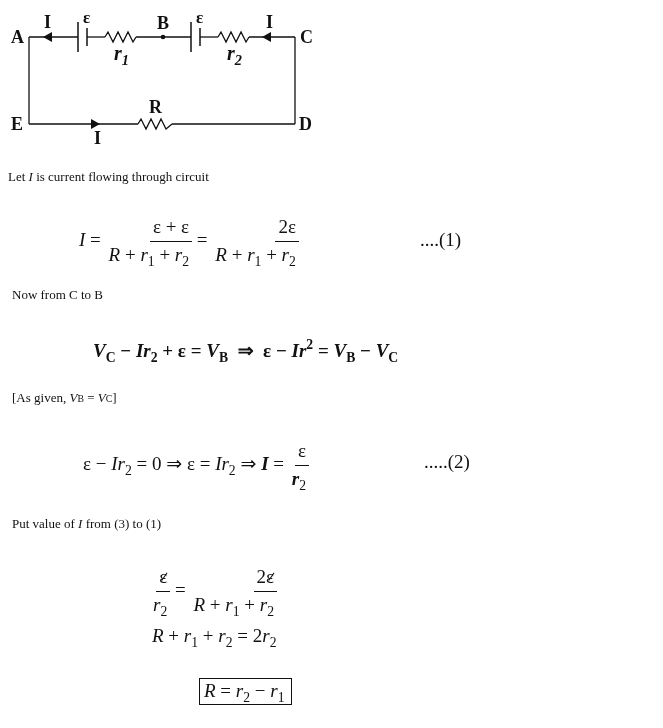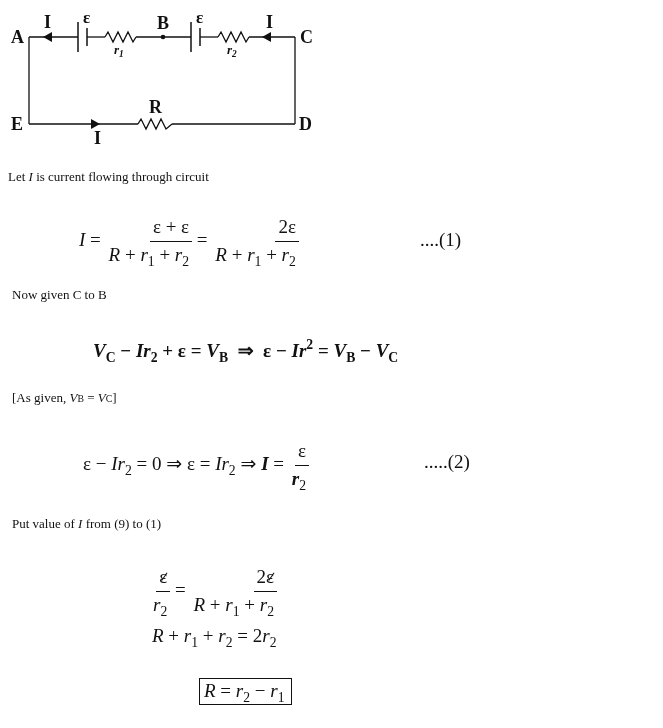--- a/index.html
+++ b/index.html
@@ -9,21 +9,21 @@
   .txt { font-family: "Liberation Serif", serif; font-size:13px; }
   .math { font-family: "Liberation Serif", serif; font-size:19px; }
   .it { font-style:italic; }
   sub { font-size:0.72em; vertical-align:-0.35em; line-height:0; }
   sup { font-size:0.72em; vertical-align:0.55em; line-height:0; }
   .frac { display:inline-flex; flex-direction:column; align-items:flex-end; vertical-align:middle; }
   .frac .num { padding:0 3px 3px 3px; border-bottom:1px solid #111; line-height:1.1; }
   .frac .den { padding:3px 3px 0 3px; line-height:1.1; }
   .lbl { font-family:"Liberation Serif", serif; font-weight:bold; font-size:18px; }
   .lblsm { font-family:"Liberation Serif", serif; font-weight:bold; font-size:17px; }
-  .lblit { font-family:"Liberation Serif", serif; font-weight:bold; font-style:italic; font-size:13px; }
+  .lblit { font-family:"Liberation Serif", serif; font-weight:bold; font-style:italic; font-size:20px; }
   .boxed { border:1.5px solid #111; padding:1px 6px 2px 4px;margin-left:48px; }
   .strike { position:relative; display:inline-block; }
   .strike::after { content:""; position:absolute; left:1px; right:-2px; top:45%; border-top:1.2px solid #111; transform:rotate(-55deg); }
 </style>
 </head>
 <body>
 
 <div class="abs" style="left:0;top:0;width:330px;height:150px;">
   <svg width="330" height="150" style="position:absolute;left:0;top:0;">
     <g stroke="#111" stroke-width="1.3" fill="none">
@@ -83,41 +83,41 @@
     <span class="den"><span class="it">R</span><span> + </span><span class="it">r</span><sub>1</sub><span> + </span><span class="it">r</span><sub>2</sub></span>
   </span>
   <span>=</span>
   <span class="frac">
     <span class="num">2ε</span>
     <span class="den"><span class="it">R</span><span> + </span><span class="it">r</span><sub>1</sub><span> + </span><span class="it">r</span><sub>2</sub></span>
   </span>
 </div>
 <span class="abs math" style="left:420px;top:229px;">....(1)</span>
 
-<div class="abs txt" style="left:12px;top:287px;">Now given C to B</div>
+<div class="abs txt" style="left:12px;top:287px;">Now from C to B</div>
 
 <div class="abs math" style="left:93px;top:339px;font-weight:bold;">
   <span class="it">V</span><sub>C</sub><span> − </span><span class="it">I</span><span class="it">r</span><sub>2</sub><span> + ε = </span><span class="it">V</span><sub>B</sub><span style="white-space:pre">  ⇒  </span><span>ε − </span><span class="it">I</span><span class="it">r</span><sup>2</sup><span> = </span><span class="it">V</span><sub>B</sub><span> − </span><span class="it">V</span><sub>C</sub>
 </div>
 
 <div class="abs txt" style="left:12px;top:390px;">
   <span>[As given, </span><span class="it">V</span><span style="font-size:0.75em">B</span><span> = </span><span class="it">V</span><span style="font-size:0.75em">C</span><span>]</span>
 </div>
 
 <div class="abs math" style="left:83px;top:441px;">
   <span>ε − </span><span class="it">I</span><span class="it">r</span><sub>2</sub><span> = 0 ⇒ ε = </span><span class="it">I</span><span class="it">r</span><sub>2</sub><span> ⇒ </span><span class="it" style="font-weight:bold">I</span><span> = </span>
   <span class="frac">
     <span class="num">ε</span>
     <span class="den"><span class="it" style="font-weight:bold">r</span><sub>2</sub></span>
   </span>
 </div>
 <span class="abs math" style="left:424px;top:451px;">.....(2)</span>
 
 <div class="abs txt" style="left:12px;top:516px;">
-  <span>Put value of </span><span class="it">I</span><span> from (9) to (1)</span>
+  <span>Put value of </span><span class="it">I</span><span> from (3) to (1)</span>
 </div>
 
 <div class="abs math" style="left:150px;top:567px;">
   <span class="frac">
     <span class="num"><span class="strike">ε</span></span>
     <span class="den"><span class="it">r</span><sub>2</sub></span>
   </span>
   <span>=</span>
   <span class="frac">
     <span class="num"><span>2</span><span class="strike">ε</span></span>

